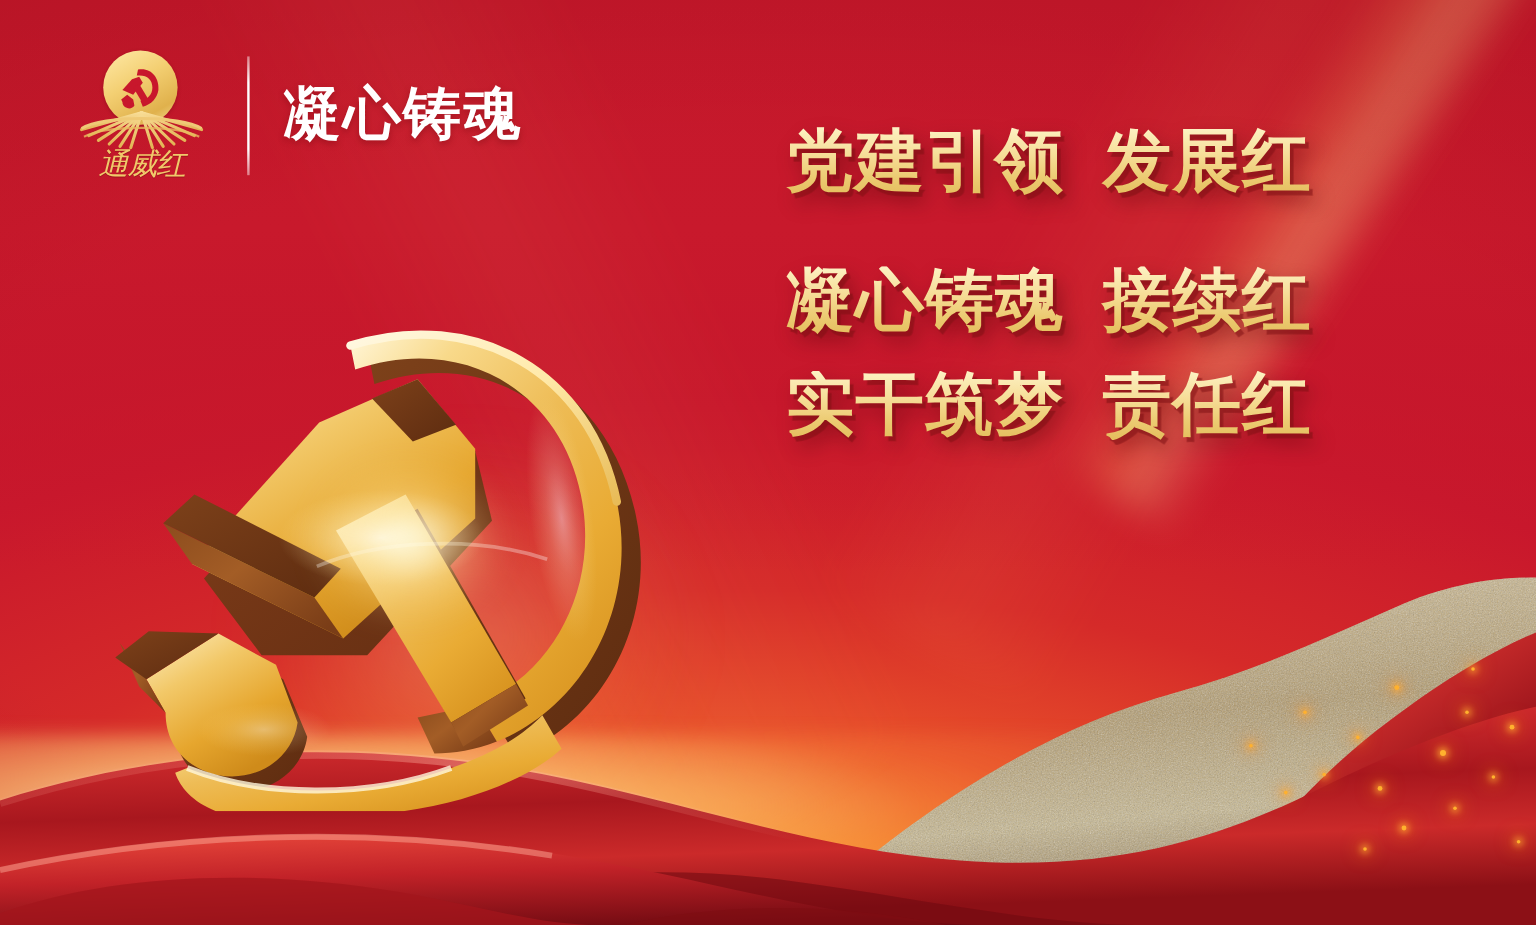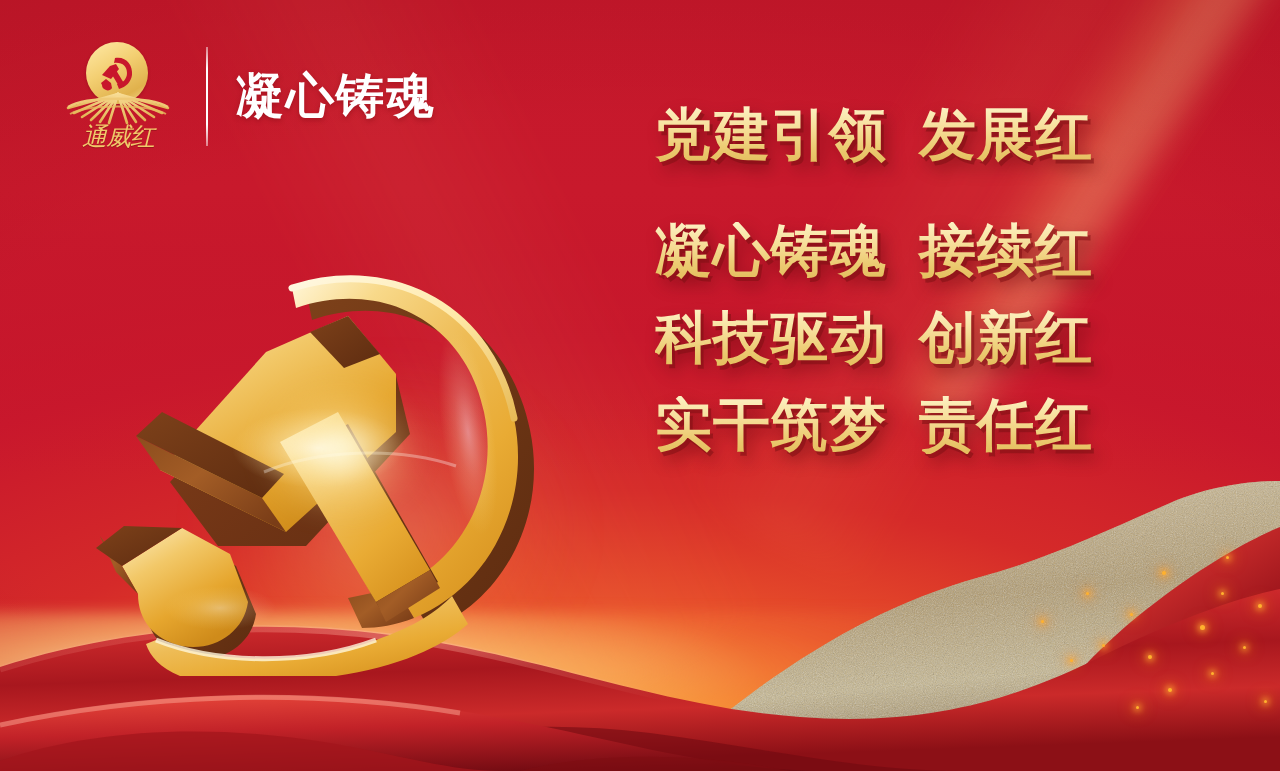--- a/index.html
+++ b/index.html
@@ -409,24 +409,20 @@
     </div>
 
     <div class="slg-row">
     </div>
 
     <div class="slg-row">
       <span class="slg-a">凝心铸魂</span>
       <span class="slg-b">接续红</span>
     </div>
 
-    <div class="slg-row">
-      <span class="slg-a">科技驱动</span>
-      <span class="slg-b">创新红</span>
-    </div>
 
     <div class="slg-row">
       <span class="slg-a">实干筑梦</span>
       <span class="slg-b">责任红</span>
     </div>
 
   </div>
 
 </div>
 

